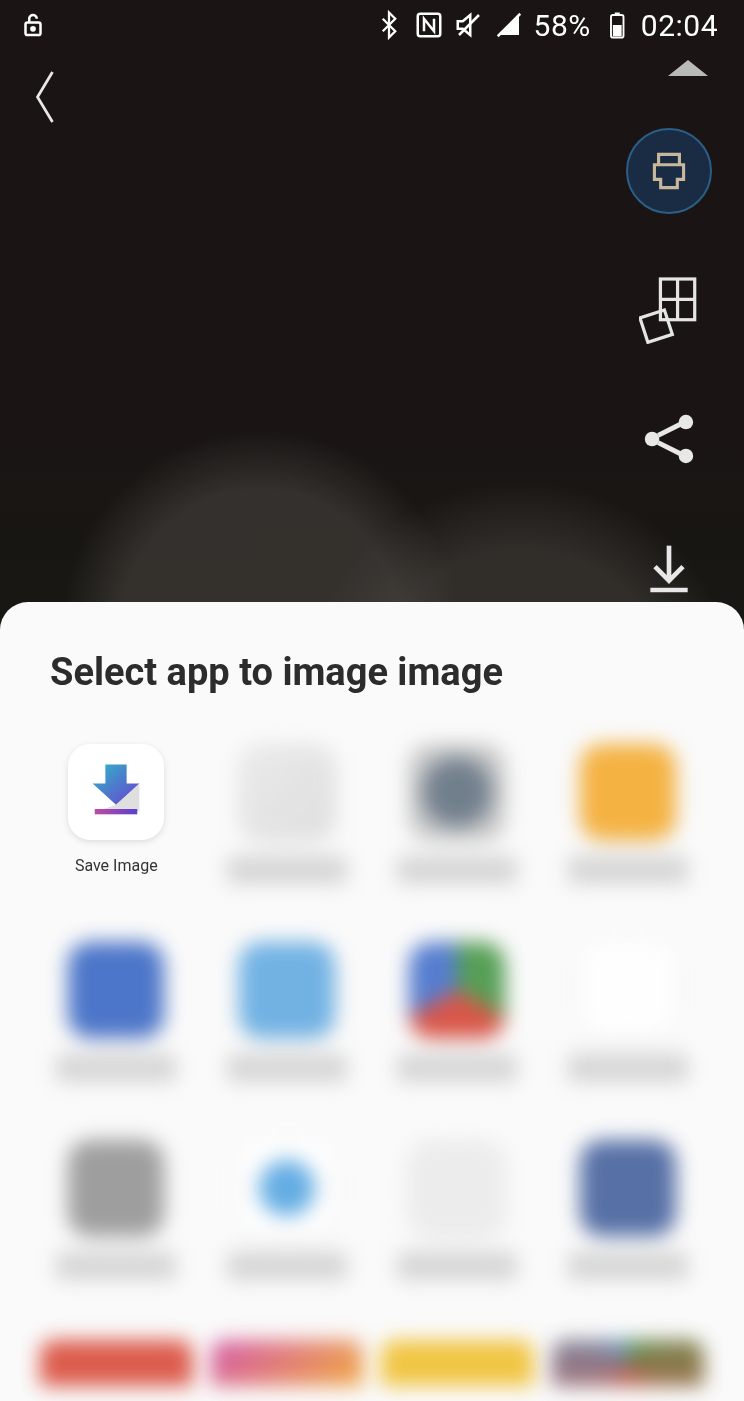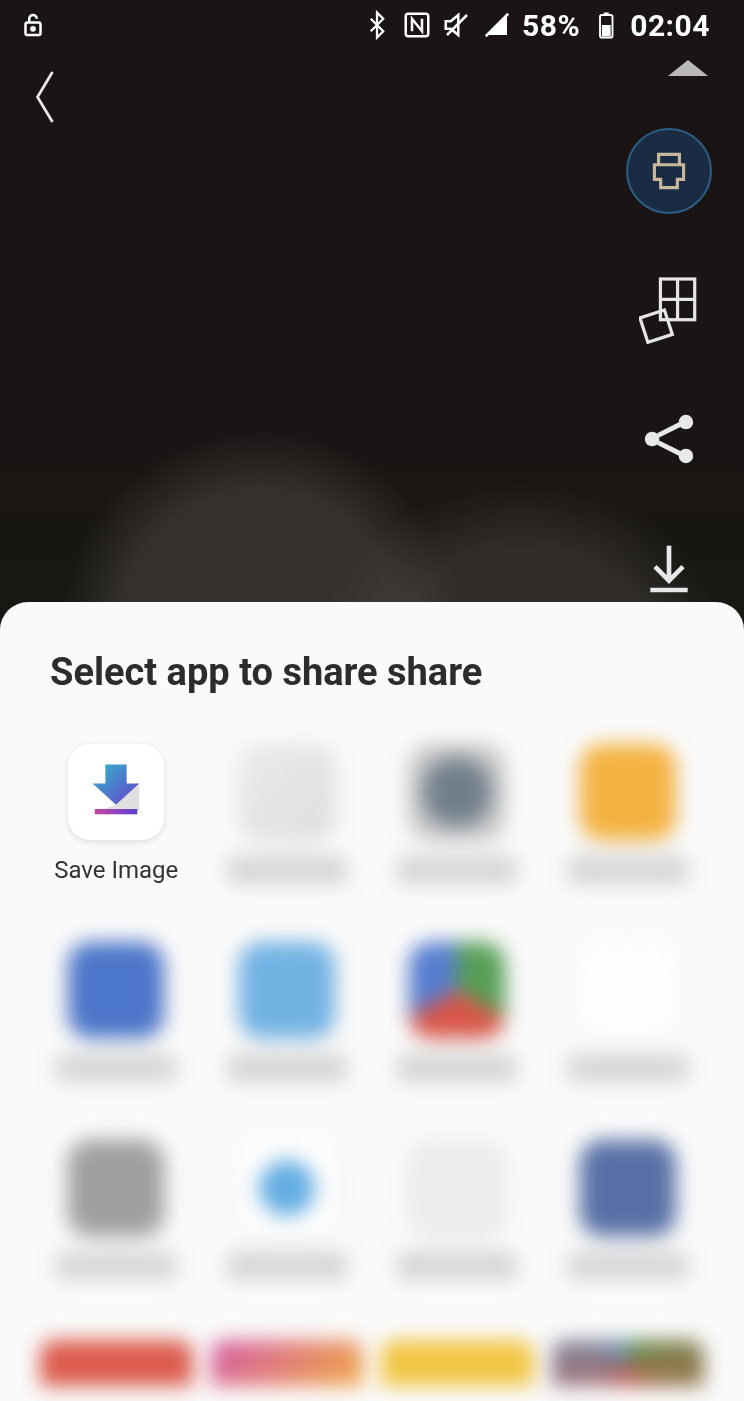--- a/index.html
+++ b/index.html
@@ -11,24 +11,24 @@
   position: absolute; inset: 0;
   background:
     radial-gradient(circle at 35% 45%, rgba(215,200,190,0.55) 0 140px, transparent 200px),
     radial-gradient(circle at 70% 50%, rgba(200,185,175,0.55) 0 150px, transparent 220px),
     linear-gradient(180deg, #4a3c3a 0 30%, #3b4a2f 60%, #2e3a25 100%);
   filter: brightness(0.35);
 }
 
 
 .status-bar {
-  position: absolute; top: 0; left: 0; right: 16px; height: 50px;
+  position: absolute; top: 0; left: 0; right: 8px; height: 50px;
   display: flex; align-items: center; justify-content: space-between;
   padding: 0 18px;
-  color: #fff; font-size: 28px; font-weight: 700;
+  color: #fff; font-size: 28px; font-weight: 400;
 }
 .status-left, .status-right { display: flex; align-items: center; gap: 10px; }
 .status-icon { width: 30px; height: 30px; display: flex; align-items: center; justify-content: center; }
 .status-icon svg { width: 100%; height: 100%; }
 .battery-pct, .clock { font-size: 30px; letter-spacing: 0.5px; }
 
 
 .back-btn {
   position: absolute; left: 20px; top: 62px; width: 50px; height: 70px;
   display: flex; align-items: center; justify-content: center;
@@ -50,21 +50,21 @@
 }
 .sheet-title { font-size: 38px; font-weight: 700; color: #2c2c2c; margin-bottom: 50px; padding-left: 10px; }
 
 .grid { display: grid; grid-template-columns: repeat(4, 1fr); gap: 58px 18px; }
 .app { display: flex; flex-direction: column; align-items: center; gap: 16px; }
 .app-icon {
   width: 96px; height: 96px; border-radius: 22px; background: #ddd;
   display: flex; align-items: center; justify-content: center;
   box-shadow: 0 2px 6px rgba(0,0,0,0.12);
 }
-.app-label { font-size: 24px; color: #333; white-space: nowrap; max-width: 150px; overflow: hidden; text-overflow: ellipsis; min-height: 28px;}
+.app-label { font-size: 16px; color: #333; white-space: nowrap; max-width: 150px; overflow: hidden; text-overflow: ellipsis; min-height: 28px;}
 .app.blurred { filter: blur(10px); opacity: 0.85; }
 .app.blurred .app-label { background: #cfcfcf; width: 120px; height: 18px; border-radius: 4px; }
 
 
 .c-pencil { background: linear-gradient(135deg,#e8e8e8,#dadada); }
 .c-swirl  { background: radial-gradient(circle at 50% 50%, #5a6a7a 0 30px, #c0c0c0 40px); }
 .c-orange { background: #f4a623; }
 .c-bluebox{ background: #2e5fc1; }
 .c-ltblue { background: #5aa6e0; }
 .c-multi  { background: conic-gradient(#3a8f3a 0 120deg,#d43a2a 120deg 240deg,#3a68c8 240deg 360deg); }
@@ -174,21 +174,21 @@
     <div class="rail-btn">
       <svg viewBox="0 0 48 48" width="56" height="56" fill="none" stroke="#e8e8e8" stroke-width="4">
         <line x1="24" y1="4" x2="24" y2="32"></line>
         <polyline points="12,22 24,34 36,22"></polyline>
         <line x1="8" y1="42" x2="40" y2="42"></line>
       </svg>
     </div>
   </div>
 
   <div class="sheet">
-    <div class="sheet-title">Select app to share share</div>
+    <div class="sheet-title">Select app to image image</div>
 
     <div class="grid">
 
       <div class="app">
         <div class="app-icon save-icon">
           <svg viewBox="0 0 64 64">
             <defs>
               <linearGradient id="g1" x1="0" y1="0" x2="1" y2="1">
                 <stop offset="0" stop-color="#2fb8c9"></stop>
                 <stop offset="1" stop-color="#6a3fcf"></stop>

